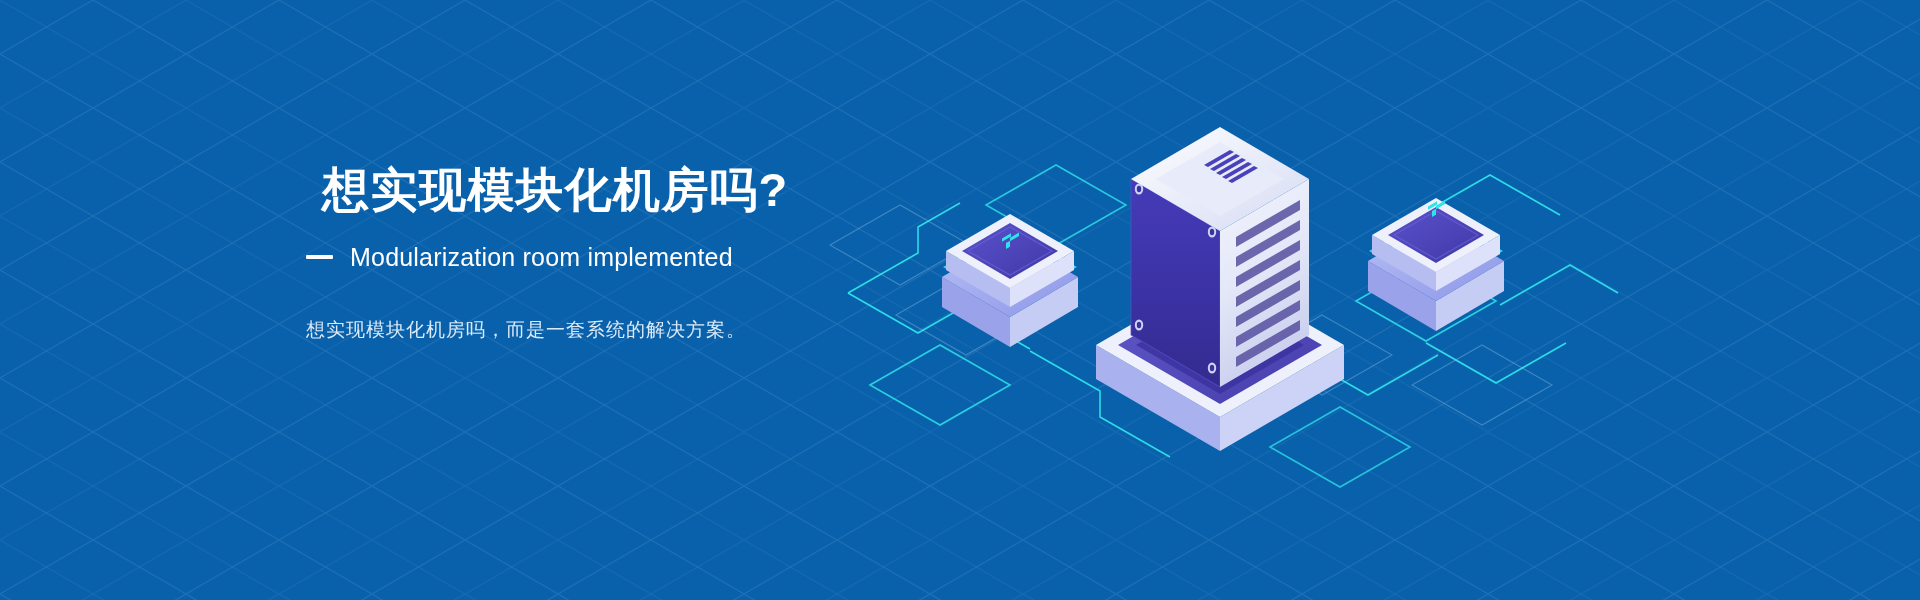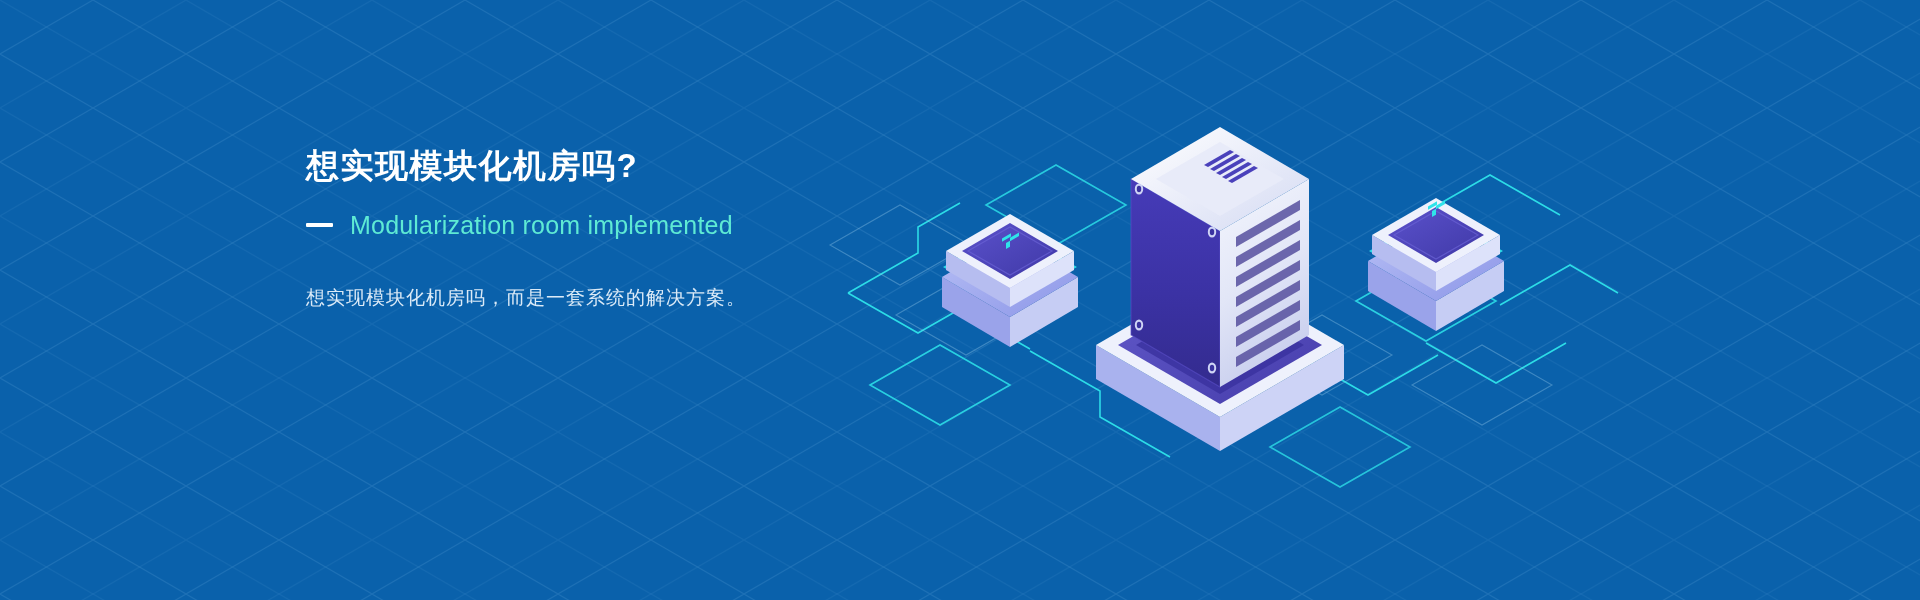--- a/index.html
+++ b/index.html
@@ -28,22 +28,22 @@
   .grid-layer svg { display: block; width: 100%; height: 100%; }
 
   
   .copy {
     position: absolute;
     left: 306px;
     top: 148px;
     width: 700px;
   }
   .headline {
-    margin: 0;
-    font-size: 33px;
+    margin: 16px;
+    font-size: 47px;
     line-height: 1.12;
     font-weight: 700;
     color: #ffffff;
     letter-spacing: 1.5px;
     white-space: nowrap;
   }
   .subline {
     display: flex;
     align-items: center;
     margin-top: 26px;
@@ -53,21 +53,21 @@
     width: 27px;
     height: 4px;
     background: #ffffff;
     margin-right: 17px;
     flex: 0 0 auto;
     border-radius: 1px;
   }
   .subtitle {
     font-size: 25px;
     font-weight: 400;
-    color: #5eead4;
+    color: #ffffff;
     letter-spacing: 0.2px;
     white-space: nowrap;
   }
   .desc {
     margin-top: 45px;
     font-size: 19px;
     font-weight: 400;
     color: #dbeaf7;
     letter-spacing: 1px;
     white-space: nowrap;

